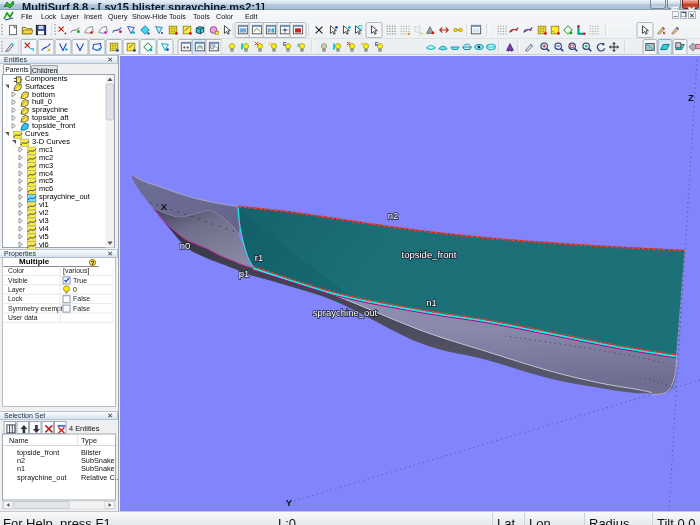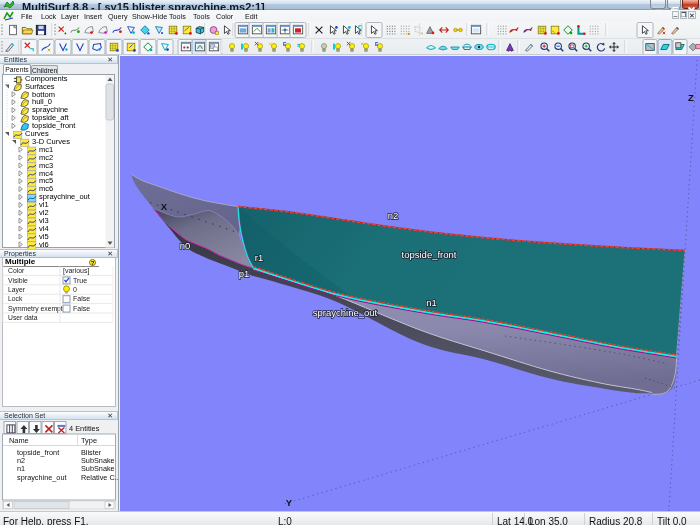--- a/index.html
+++ b/index.html
@@ -10,22 +10,22 @@
  background:linear-gradient(180deg,#f5f9fc,#cfdce9 50%,#b4c6d8 55%,#c4d4e4)}
 .menubar{position:absolute;left:0;top:10px;width:700px;height:23px;background:linear-gradient(180deg,#f6f8fa,#eceff2);border-bottom:1px solid #e0e3e6}
 .menubar span{font-size:7.2px;color:#111;position:absolute;top:1.5px}
 .toolbars{position:absolute;left:0;top:21px;width:700px;height:34px;background:linear-gradient(180deg,#f4f6f7,#e9edf0)}
 .tb-line{position:absolute;left:0;top:38px;width:700px;height:1px;background:#dde1e4}
 .tb-bot{position:absolute;left:0;top:54px;width:700px;height:1px;background:#c8ccd0}
 .dock{position:absolute;left:0;top:55px;width:119px;height:456px;background:#eef0f1;border-right:1px solid #9aa2aa}
 .treebox{position:absolute;left:2px;top:74px;width:113px;height:174px;background:#fff;border:1px solid #98a2ac}
 .tab{position:absolute;font-size:6.8px;color:#111;text-align:center;border:1px solid #98a2ac;border-bottom:none;border-radius:2px 2px 0 0}
 .propbox{position:absolute;left:2px;top:257px;width:114px;height:150px;background:#fff;border:1px solid #b8bcc0}
-.multi{position:absolute;left:3px;top:258px;width:96px;height:8.5px;font-size:8px;font-weight:bold;color:#000;border-bottom:1px solid #888;background:#fff;line-height:8.5px;padding-left:2px}
-.statusbar{position:absolute;left:0;top:511px;width:700px;height:14px;background:linear-gradient(180deg,#f8f9fa,#e6e9ec);border-top:1px solid #c4c8cc;font-size:10px;color:#111}
+.multi{position:absolute;left:3px;top:258px;width:96px;height:8.5px;font-size:8px;font-weight:bold;color:#000;border-bottom:1px solid #888;background:#fff;line-height:8.5px;padding-left:16px}
+.statusbar{position:absolute;left:0;top:511px;width:700px;height:14px;background:linear-gradient(180deg,#f8f9fa,#e6e9ec);border-top:1px solid #c4c8cc;font-size:13px;color:#111}
 .spane{position:absolute;top:1px;height:28px;border-left:1px solid #cdd1d5;padding:2.5px 0 0 4px}
 </style></head>
 <body>
 <div class="titlebar">
  <svg width="14" height="10" style="position:absolute;left:2px;top:0">
       <path d="M2,7 L5,2 L8,5 L11,1 L12,4 L8,8 L5,6 Z" fill="#2db82d" stroke="#0a6a0a" stroke-width="0.7"></path>
     </svg>
  <div class="titletext"><b>MultiSurf 8.8 - [ sy15 blister spraychine.ms2:1]</b></div>
  <div class="tbtn" style="left:650px;width:16px"><svg width="16" height="8">
         <rect x="4" y="3.5" width="8" height="2.2" rx="1" fill="#fff" stroke="#889" stroke-width="0.5"></rect>

